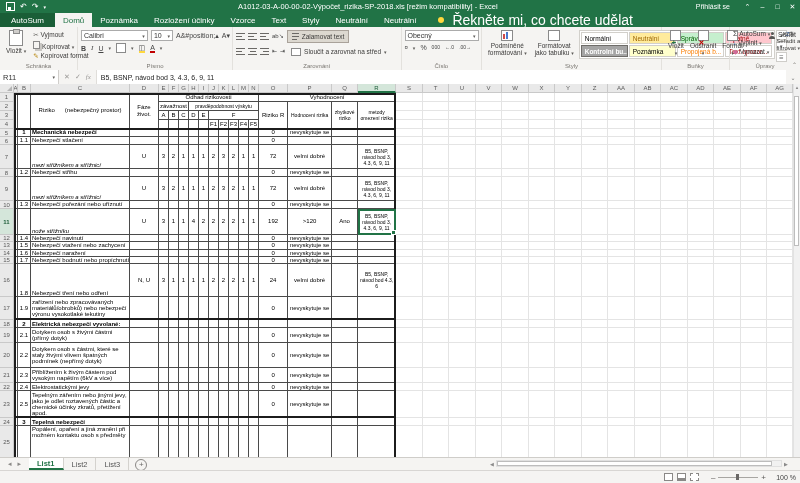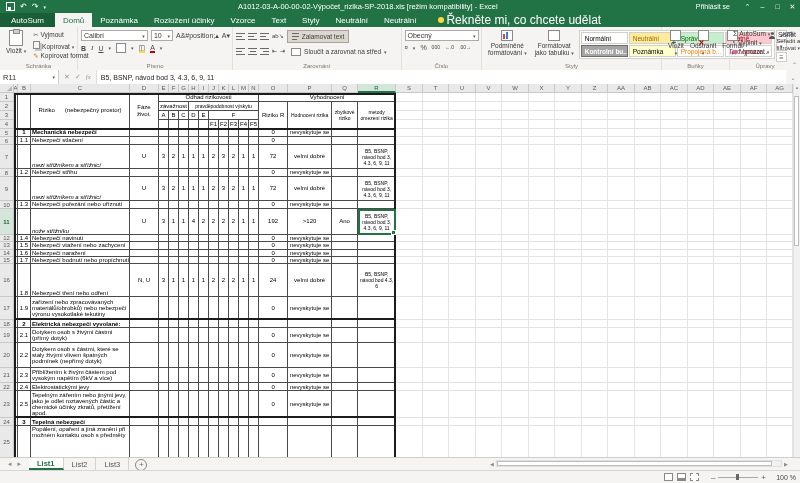--- a/index.html
+++ b/index.html
@@ -16,21 +16,21 @@
   #title-text{flex:1;text-align:center;font-size:7.5px;white-space:nowrap;overflow:hidden;}
   .winbtns{display:flex;align-items:center;gap:0;}
   .winbtn{width:15px;height:13px;display:flex;align-items:center;justify-content:center;font-size:7px;color:#fff;}
   .signin{font-size:7px;padding:1px 5px;margin-right:4px;border:1px solid rgba(255,255,255,.0);}
 
   
   #tabrow{left:0;top:13px;width:800px;height:14px;background:#217346;display:flex;align-items:stretch;}
   .rtab{color:#fff;font-size:8px;padding:3px 8px 2px 8px;white-space:nowrap;}
   .rtab.file{background:#1a5e37;padding:3px 11px 2px 11px;}
   .rtab.active{background:#f5f4f2;color:#217346;}
-  .tellme{display:flex;align-items:center;gap:2px;color:#fff;font-size:12px;margin-left:14px;white-space:nowrap;}
+  .tellme{display:flex;align-items:center;gap:8px;color:#fff;font-size:14px;margin-left:14px;white-space:nowrap;}
   .bulb{width:6px;height:6px;border-radius:50%;background:#ffd83d;display:inline-block;}
 
   
   #ribbon{left:0;top:27px;width:800px;height:43px;background:#f5f4f2;border-bottom:1px solid #d8d6d3;display:flex;}
   .rgroup{position:relative;border-right:1px solid #e3e1dd;height:43px;box-sizing:border-box;padding:2px 2px 10px 3px;}
   .glabel{position:absolute;bottom:1px;left:0;right:0;text-align:center;font-size:6px;color:#7a7772;white-space:nowrap;overflow:hidden;}
   .rbtn-lab{font-size:6.5px;color:#3b3a39;white-space:nowrap;}
   .arr{font-size:5px;color:#5f5d5a;}
   .combo{background:#fff;border:1px solid #ababab;height:11px;display:flex;align-items:center;justify-content:space-between;
          font-size:7px;color:#333;padding:0 2px;box-sizing:border-box;}

